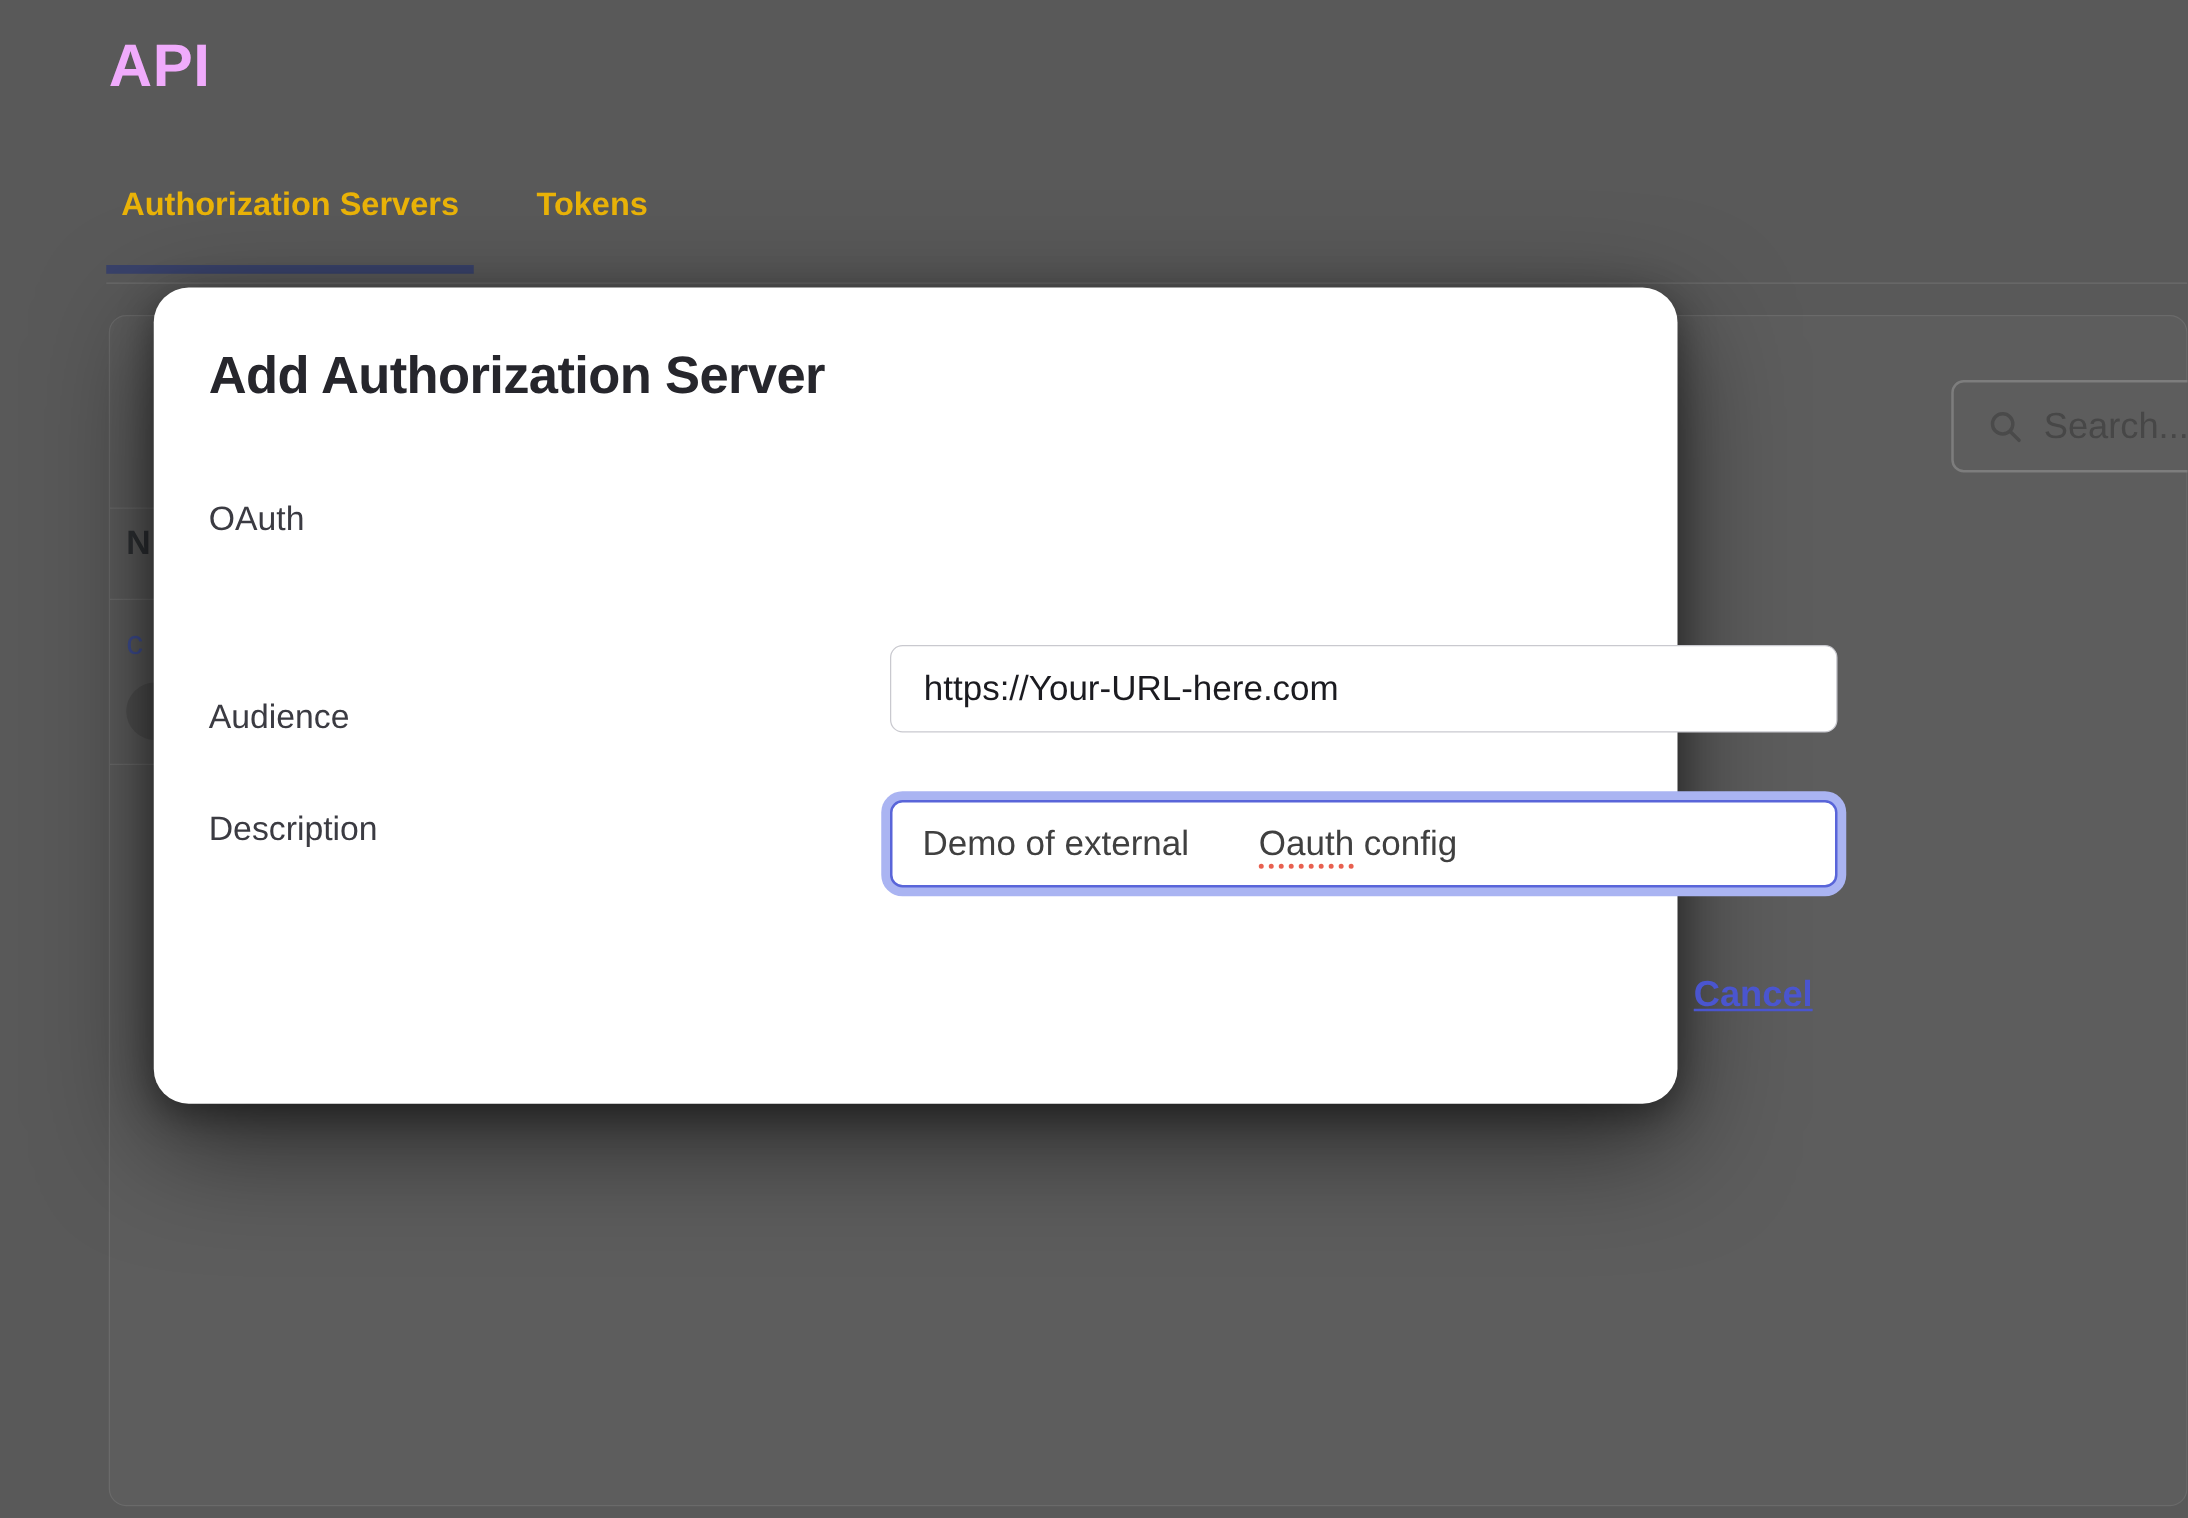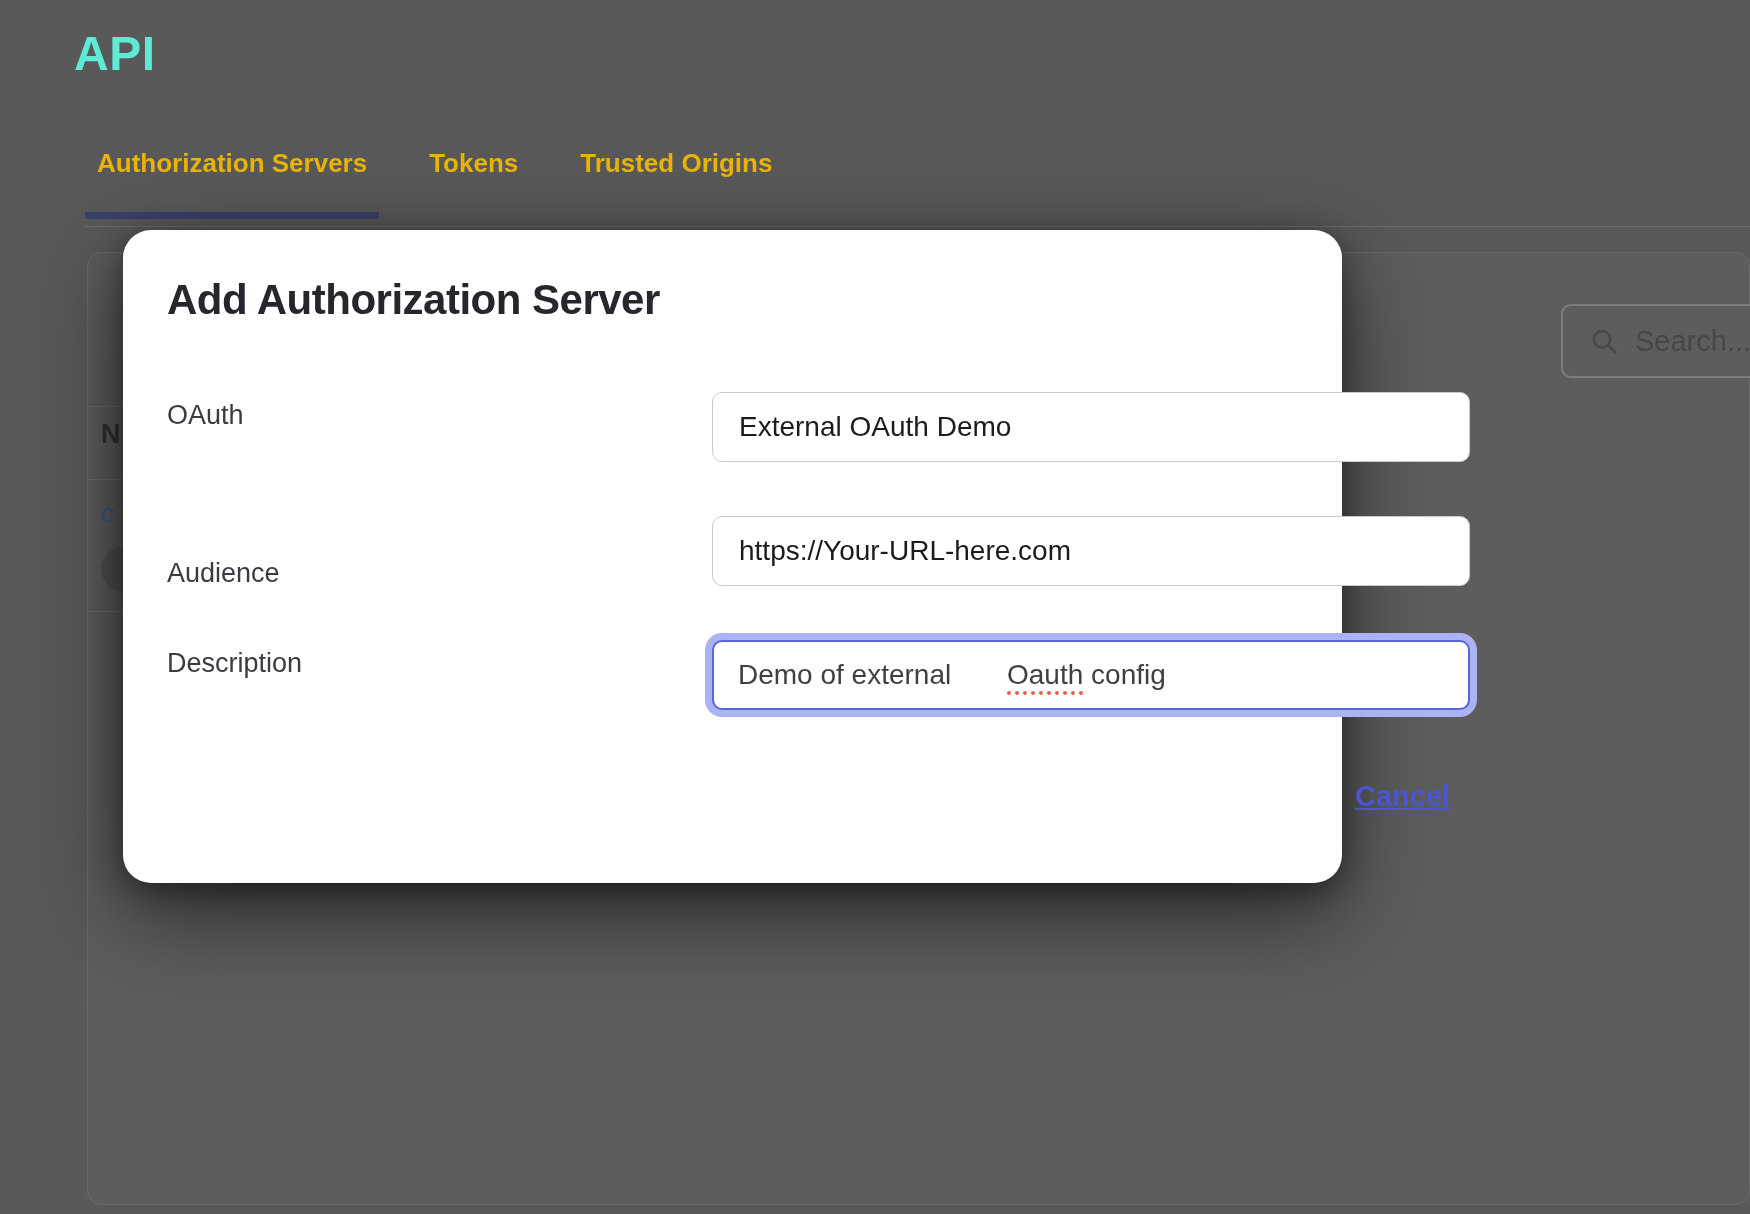--- a/index.html
+++ b/index.html
@@ -7,22 +7,22 @@
   body {
     font-family: "Liberation Sans", "DejaVu Sans", sans-serif;
     background: #595959; 
     position: relative;
   }
 
   
   .bg-page { position: absolute; inset: 0; }
 
   .page-title {
-    position: absolute; left: 74px; top: 26px;
-    font-size: 48px; font-weight: 700; color: #5eead4; letter-spacing: 0.5px;
+    position: absolute; left: 87px; top: 26px;
+    font-size: 48px; font-weight: 700; color: #f0abfc; letter-spacing: 0.5px;
   }
 
   .tabs {
     position: absolute; left: 85px; top: 148px;
     display: flex; gap: 38px; align-items: flex-end;
   }
   .tab {
     position: relative; padding: 0 12px 40px 12px;
     font-size: 26px; font-weight: 700; color: #eab308; cursor: pointer;
     white-space: nowrap;
@@ -128,21 +128,20 @@
 </head>
 <body>
 
 <div class="bg-page">
 
   <div class="page-title">API</div>
 
   <div class="tabs">
     <div class="tab active">Authorization Servers</div>
     <div class="tab">Tokens</div>
-    <div class="tab">Trusted Origins</div>
   </div>
   <div class="tabs-baseline"></div>
 
   <div class="bg-card">
     <div class="hline h1"></div>
     <div class="hline h2"></div>
     <div class="hline h3"></div>
 
     <div class="col-header-frag">N</div>
     <div class="row-link-frag">c</div>
@@ -156,21 +155,20 @@
       <input class="search-input" type="text" placeholder="Search..." style="">
     </div>
   </div>
 </div>
 
 <div class="modal">
 
   <div class="modal-title">Add Authorization Server</div>
 
   <div class="field-label lbl-name">OAuth</div>
-  <input class="text-input inp-name" type="text" value="External OAuth Demo" style="">
 
   <div class="field-label lbl-audience">Audience</div>
   <input class="text-input inp-audience" type="text" value="https://Your-URL-here.com" style="">
 
   <div class="field-label lbl-description">Description</div>
   <div class="inp-description"><span>Demo of external </span><span class="misspelled">Oauth</span><span> config</span></div>
 
   <div class="cancel-link">Cancel</div>
 </div>
 

